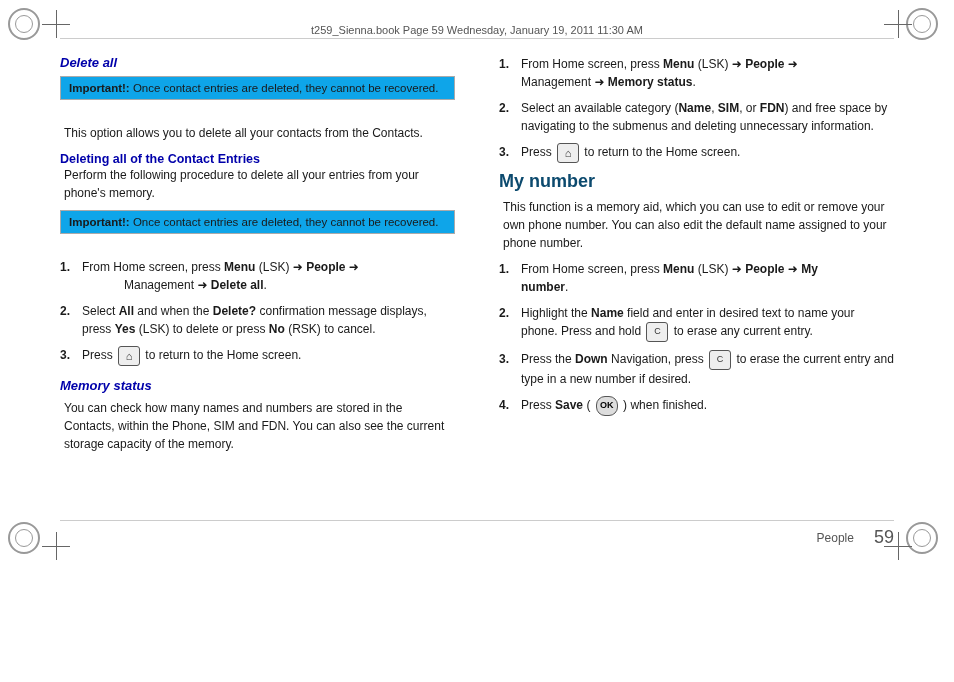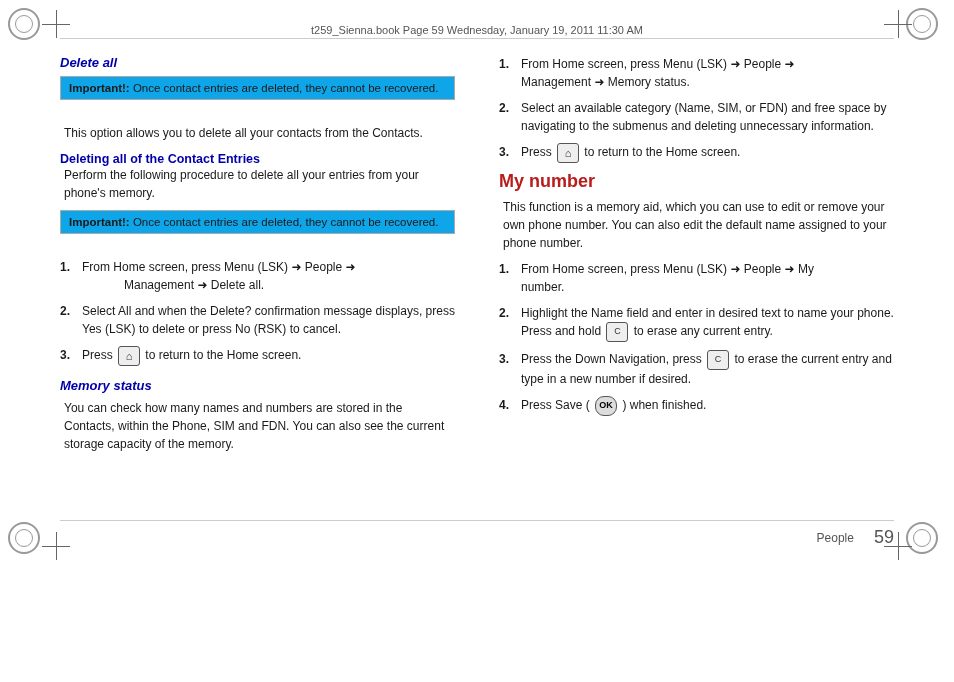--- a/index.html
+++ b/index.html
@@ -169,28 +169,28 @@
       font-weight: bold;
       min-width: 14px;
       flex-shrink: 0;
     }
 
     .num-list li .text {
       flex: 1;
     }
 
     
-    .b { font-weight: normal; text-align: center; }
+    .b { font-weight: bold; text-align: center; }
 
     
     .my-number-heading {
       font-size: 18px;
       font-weight: bold;
       margin-bottom: 6px;
-      color: #b91c1c;
+      color: #0c4a6e;
     }
 
     
     .btn-icon {
       display: inline-flex;
       align-items: center;
       justify-content: center;
       width: 22px;
       height: 20px;
       border: 1.5px solid #555;

